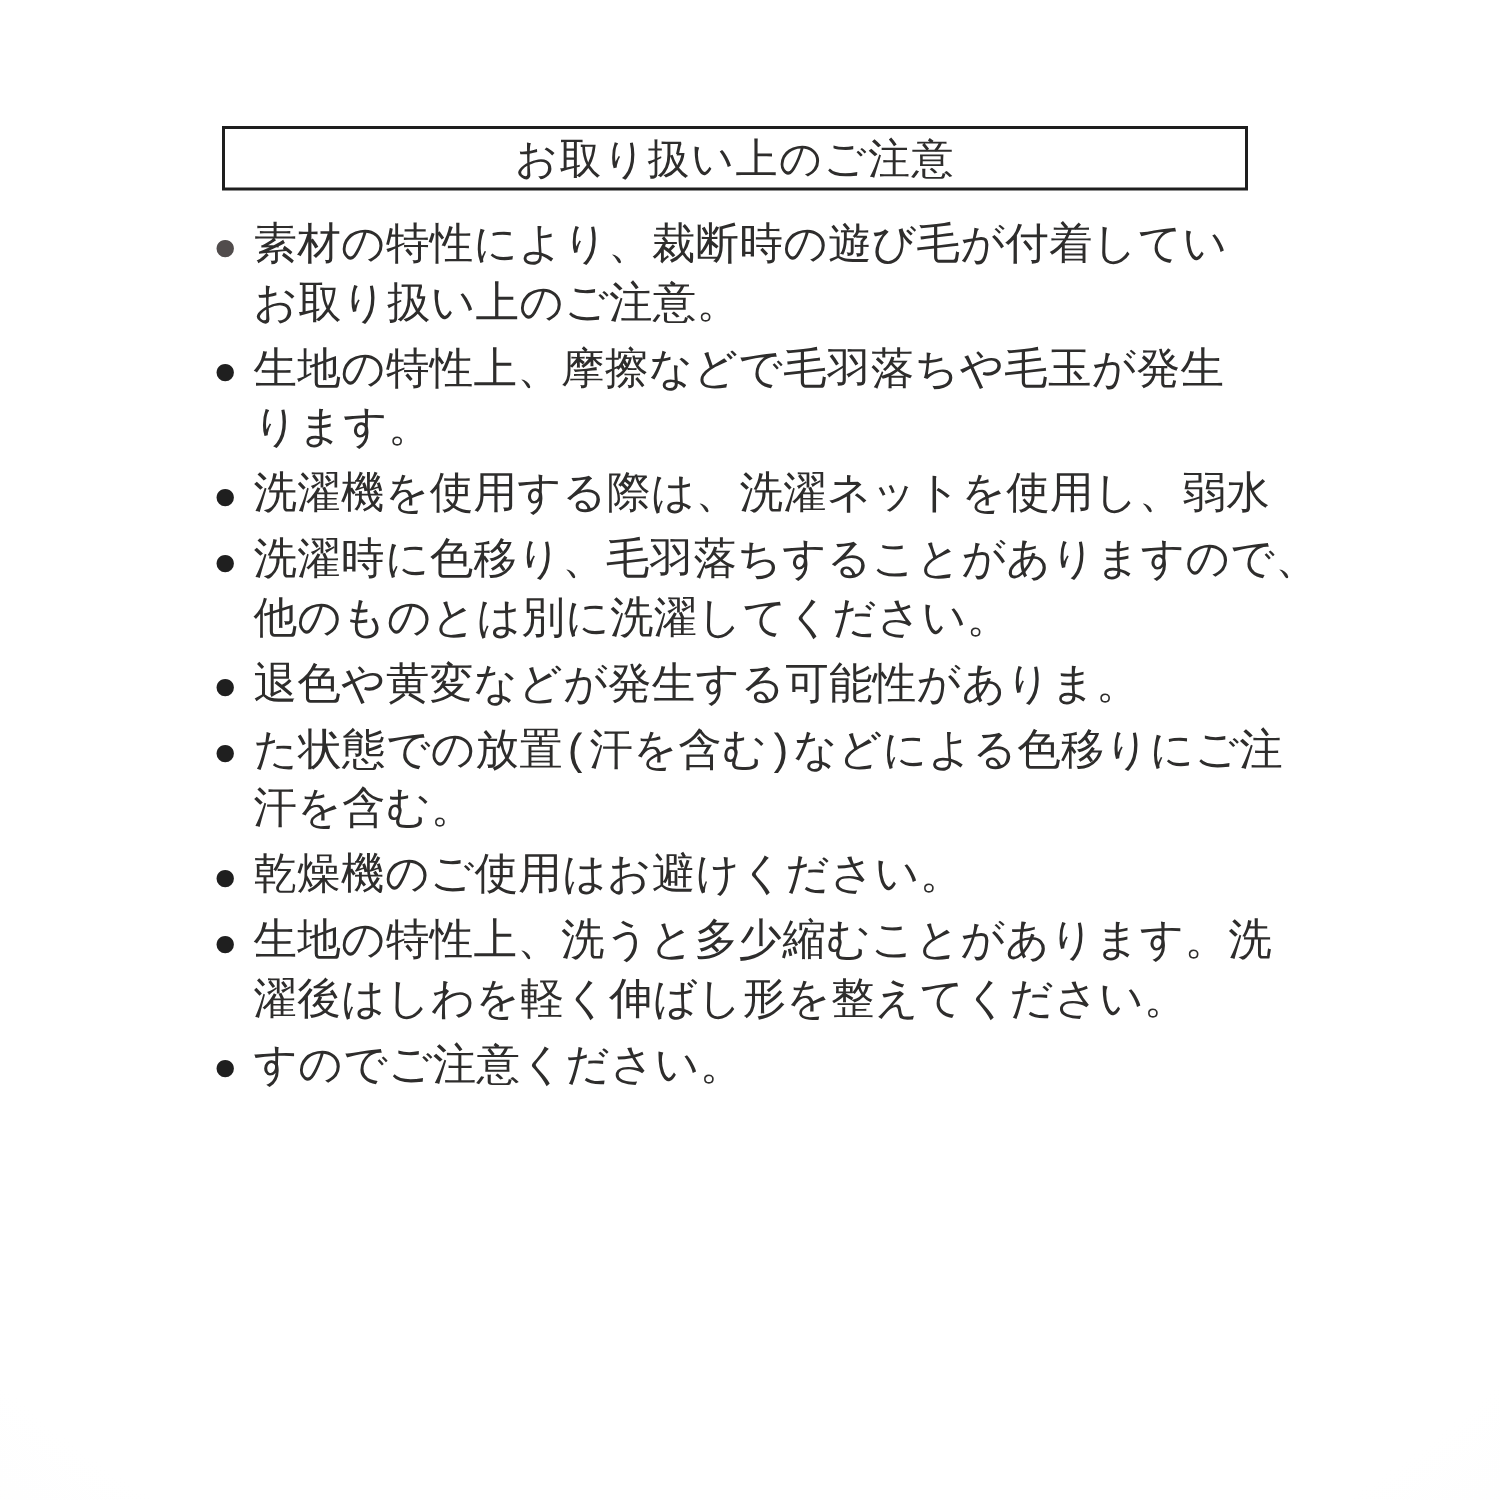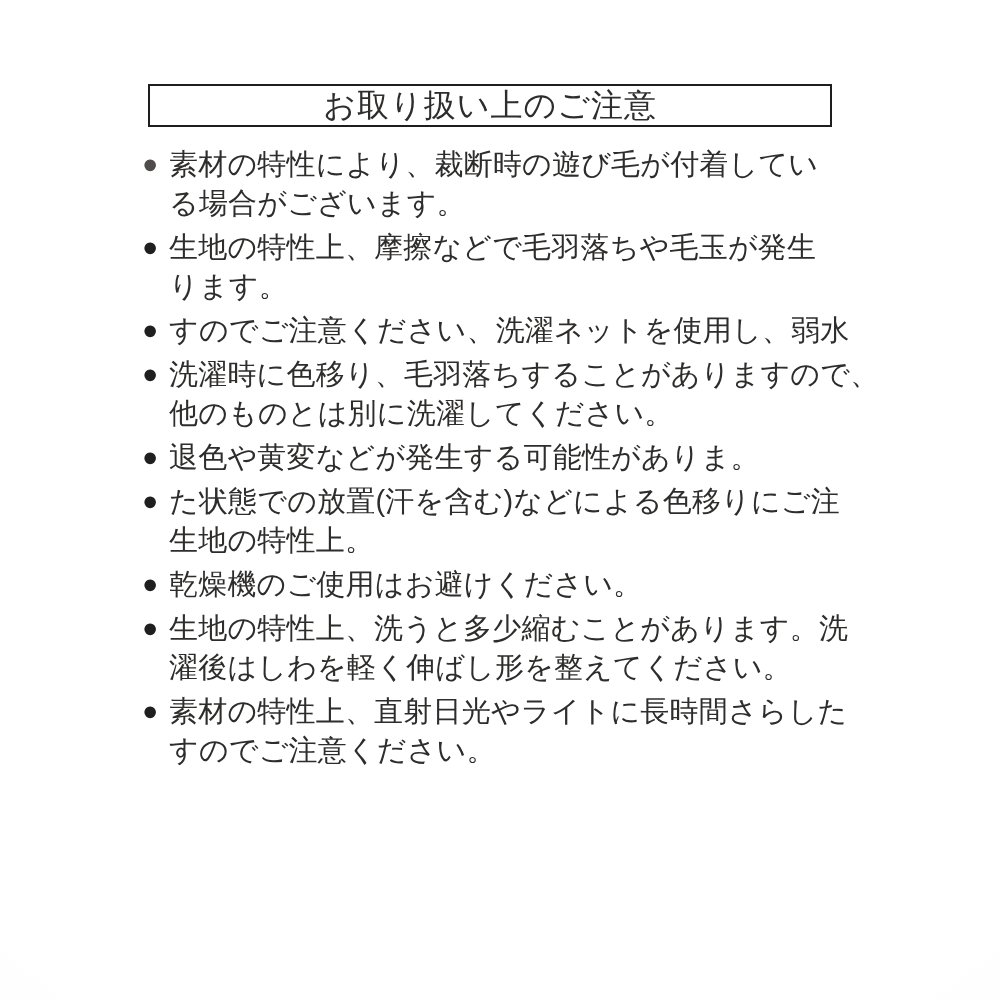--- a/index.html
+++ b/index.html
@@ -33,21 +33,21 @@
     box-sizing: border-box;
     margin-left: 6px;
     width: 684px;
     height: 43px;
     border: 2.5px solid var(--border);
     display: flex;
     align-items: center;
     justify-content: center;
   }
   .title-box .title {
-    font-size: 32px;
+    font-size: 28px;
     letter-spacing: 1px;
     color: var(--text);
   }
   .list {
     margin-top: 18px;
   }
   .item {
     display: flex;
     align-items: flex-start;
     margin-bottom: 5px;
@@ -63,50 +63,51 @@
   }
   .item.first .bullet {
     color: var(--bullet-first);
   }
   .text {
     flex: 1;
   }
   .line {
     white-space: nowrap;
     letter-spacing: 0.2px;
+    font-family: Liberation Mono, monospace;
   }
 </style>
 </head>
 <body>
 
 <div class="page">
   <div class="title-box">
     <span class="title">お取り扱い上のご注意</span>
   </div>
   <div class="list" id="precaution-list">
   <div class="item first">
     <span class="bullet">●</span>
     <span class="text">
           <div class="line">素材の特性により、裁断時の遊び毛が付着してい</div>
-          <div class="line">る場合がございます。</div>
+          <div class="line">お取り扱い上のご注意。</div>
         </span>
   </div>
 
   <div class="item">
     <span class="bullet">●</span>
     <span class="text">
           <div class="line">生地の特性上、摩擦などで毛羽落ちや毛玉が発生</div>
           <div class="line">ります。</div>
         </span>
   </div>
 
   <div class="item">
     <span class="bullet">●</span>
     <span class="text">
-          <div class="line">すのでご注意ください、洗濯ネットを使用し、弱水</div>
+          <div class="line">洗濯機を使用する際は、洗濯ネットを使用し、弱水</div>
         </span>
   </div>
 
   <div class="item">
     <span class="bullet">●</span>
     <span class="text">
           <div class="line">洗濯時に色移り、毛羽落ちすることがありますので、</div>
           <div class="line">他のものとは別に洗濯してください。</div>
         </span>
   </div>
@@ -115,21 +116,21 @@
     <span class="bullet">●</span>
     <span class="text">
           <div class="line">退色や黄変などが発生する可能性がありま。</div>
         </span>
   </div>
 
   <div class="item">
     <span class="bullet">●</span>
     <span class="text">
           <div class="line">た状態での放置(汗を含む)などによる色移りにご注</div>
-          <div class="line">生地の特性上。</div>
+          <div class="line">汗を含む。</div>
         </span>
   </div>
 
   <div class="item">
     <span class="bullet">●</span>
     <span class="text">
           <div class="line">乾燥機のご使用はお避けください。</div>
         </span>
   </div>
 
@@ -137,18 +138,17 @@
     <span class="bullet">●</span>
     <span class="text">
           <div class="line">生地の特性上、洗うと多少縮むことがあります。洗</div>
           <div class="line">濯後はしわを軽く伸ばし形を整えてください。</div>
         </span>
   </div>
 
   <div class="item">
     <span class="bullet">●</span>
     <span class="text">
-          <div class="line">素材の特性上、直射日光やライトに長時間さらした</div>
           <div class="line">すのでご注意ください。</div>
         </span>
   </div>
 </div>
 </div>
 
 </body></html>

